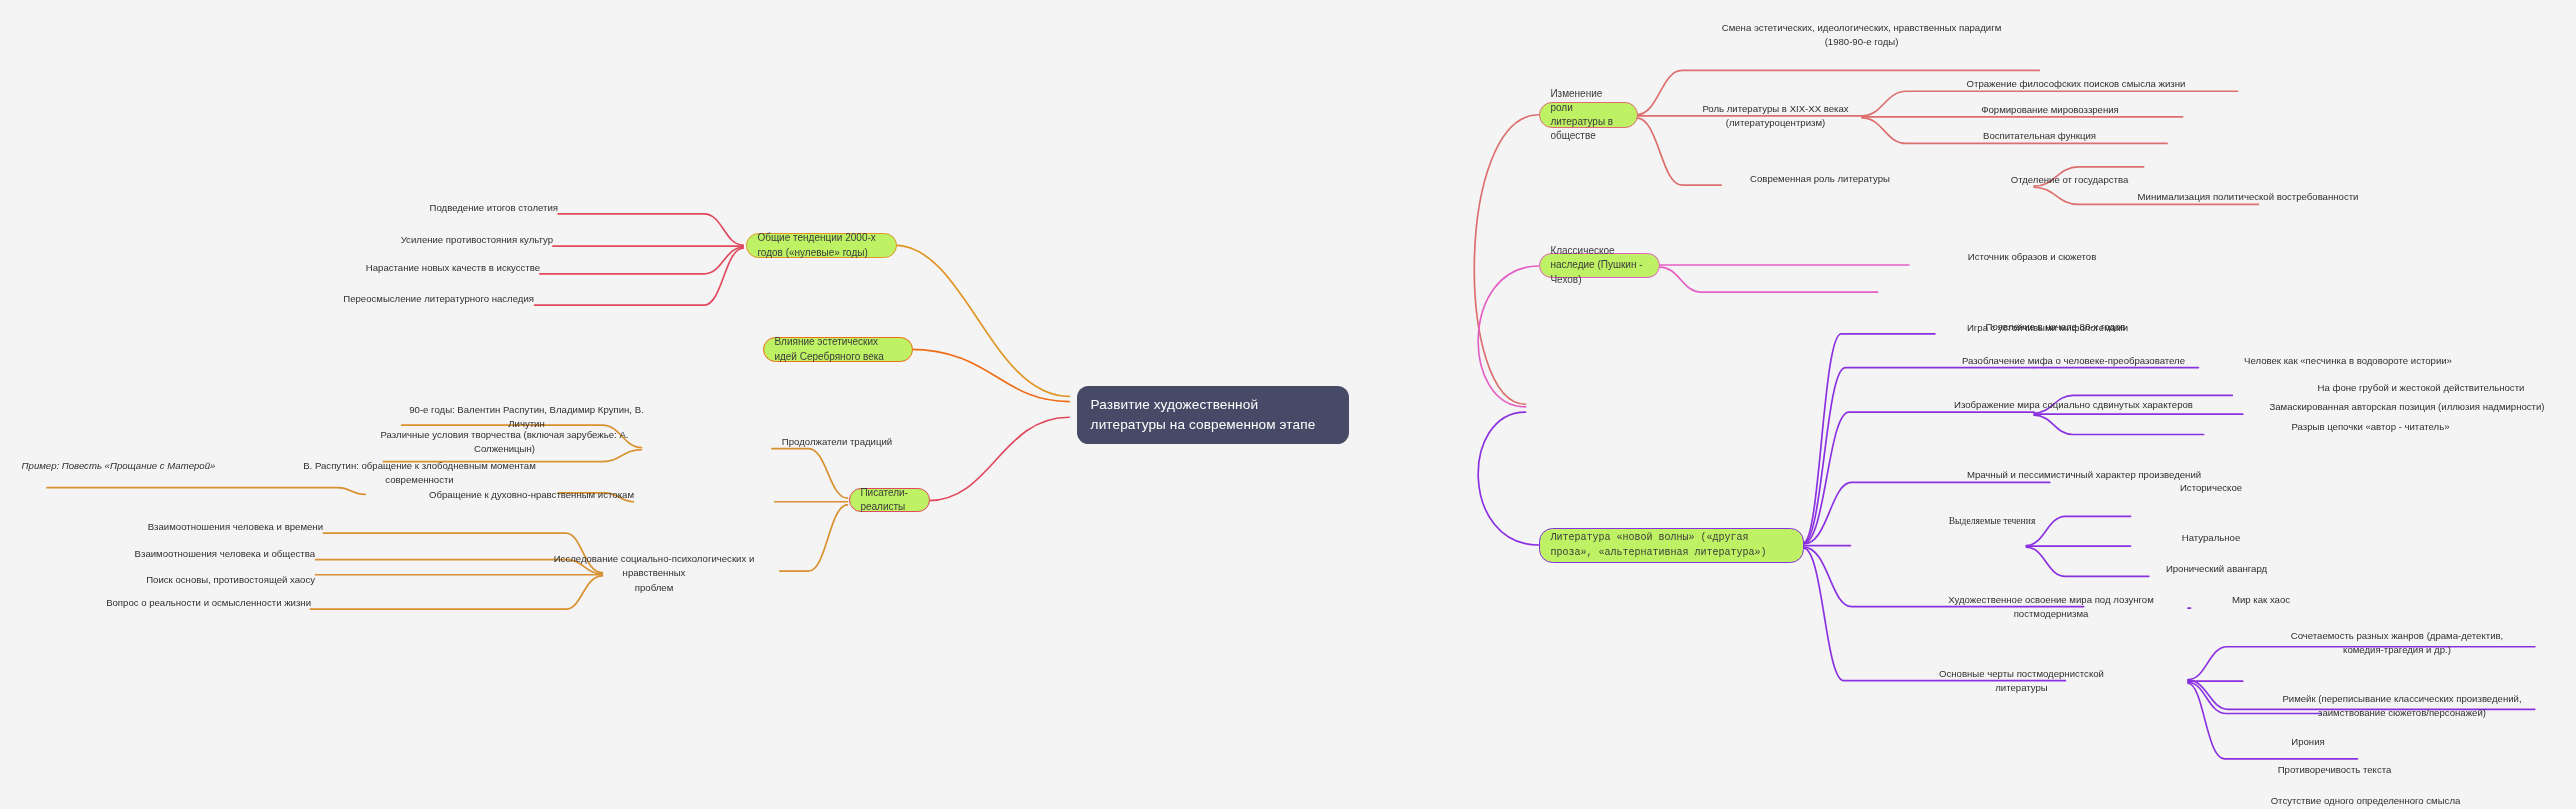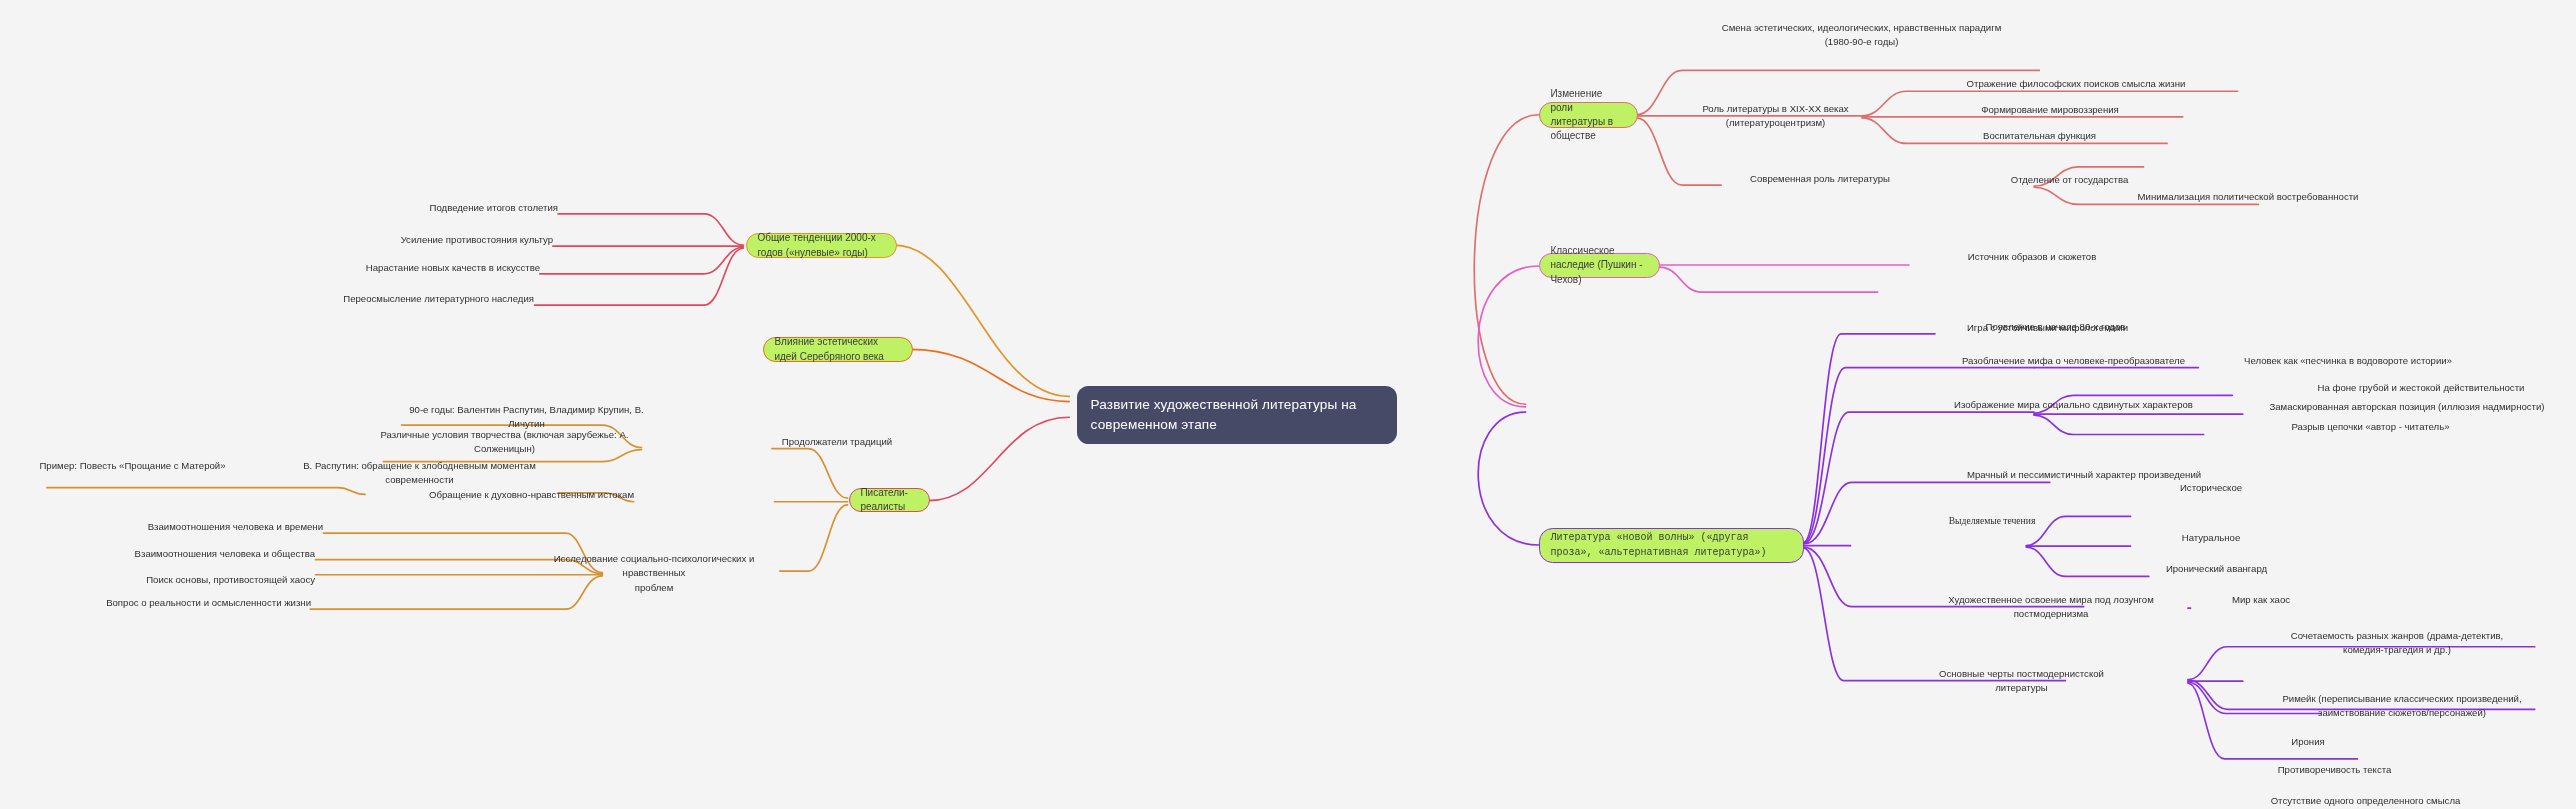--- a/index.html
+++ b/index.html
@@ -13,21 +13,21 @@
   #map{position:absolute;inset:0;width:2576px;height:810px;}
   svg.links{position:absolute;left:0;top:0;width:2576px;height:810px;pointer-events:none;}
 
   .node{position:absolute;box-sizing:border-box;}
 
   
   .root{
     background:#474a66;color:#ffffff;border-radius:11.5px;
     font-size:13.6px;line-height:1.45;
     padding:9.4px 13.6px;
-    width:320px;
+    width:272px;
     letter-spacing:0.1px;
   }
 
   
   .pill{
     background:#bef264;border-radius:13.6px;
     border:1.6px solid #cccccc;
     font-size:10px;line-height:1.42;color:#3b3b3b;
     padding:4.7px 10.4px;
     display:flex;align-items:center;
@@ -235,21 +235,21 @@
   <div class="node leaf l" style="left:391px;top:403px;width:271px;">90-е годы: Валентин Распутин, Владимир Крупин, В. Личутин</div>
 
   <div class="node leaf l" style="left:374px;top:428px;width:261px;">Различные условия творчества (включая зарубежье: А.
 Солженицын)</div>
 
   <div class="node leaf r" style="left:412px;top:488px;width:222px;">Обращение к духовно-нравственным истокам</div>
 
   <div class="node leaf l" style="left:284px;top:459px;width:271px;">В. Распутин: обращение к злободневным моментам
 современности</div>
 
-  <div class="node leaf l" style="left:28px;top:459px;width:209px;">Пример: Повесть «Прощание с Матерой»</div>
+  <div class="node leaf l" style="left:14px;top:459px;width:209px;font-style:italic;">Пример: Повесть «Прощание с Матерой»</div>
 
   <div class="node leaf l" style="left:542px;top:552px;width:224px;">Исследование социально-психологических и нравственных
 проблем</div>
 
   <div class="node leaf r" style="left:94px;top:520px;width:229px;">Взаимоотношения человека и времени</div>
 
   <div class="node leaf r" style="left:86px;top:547px;width:229px;">Взаимоотношения человека и общества</div>
 
   <div class="node leaf r" style="left:86px;top:573px;width:229px;">Поиск основы, противостоящей хаосу</div>
 

